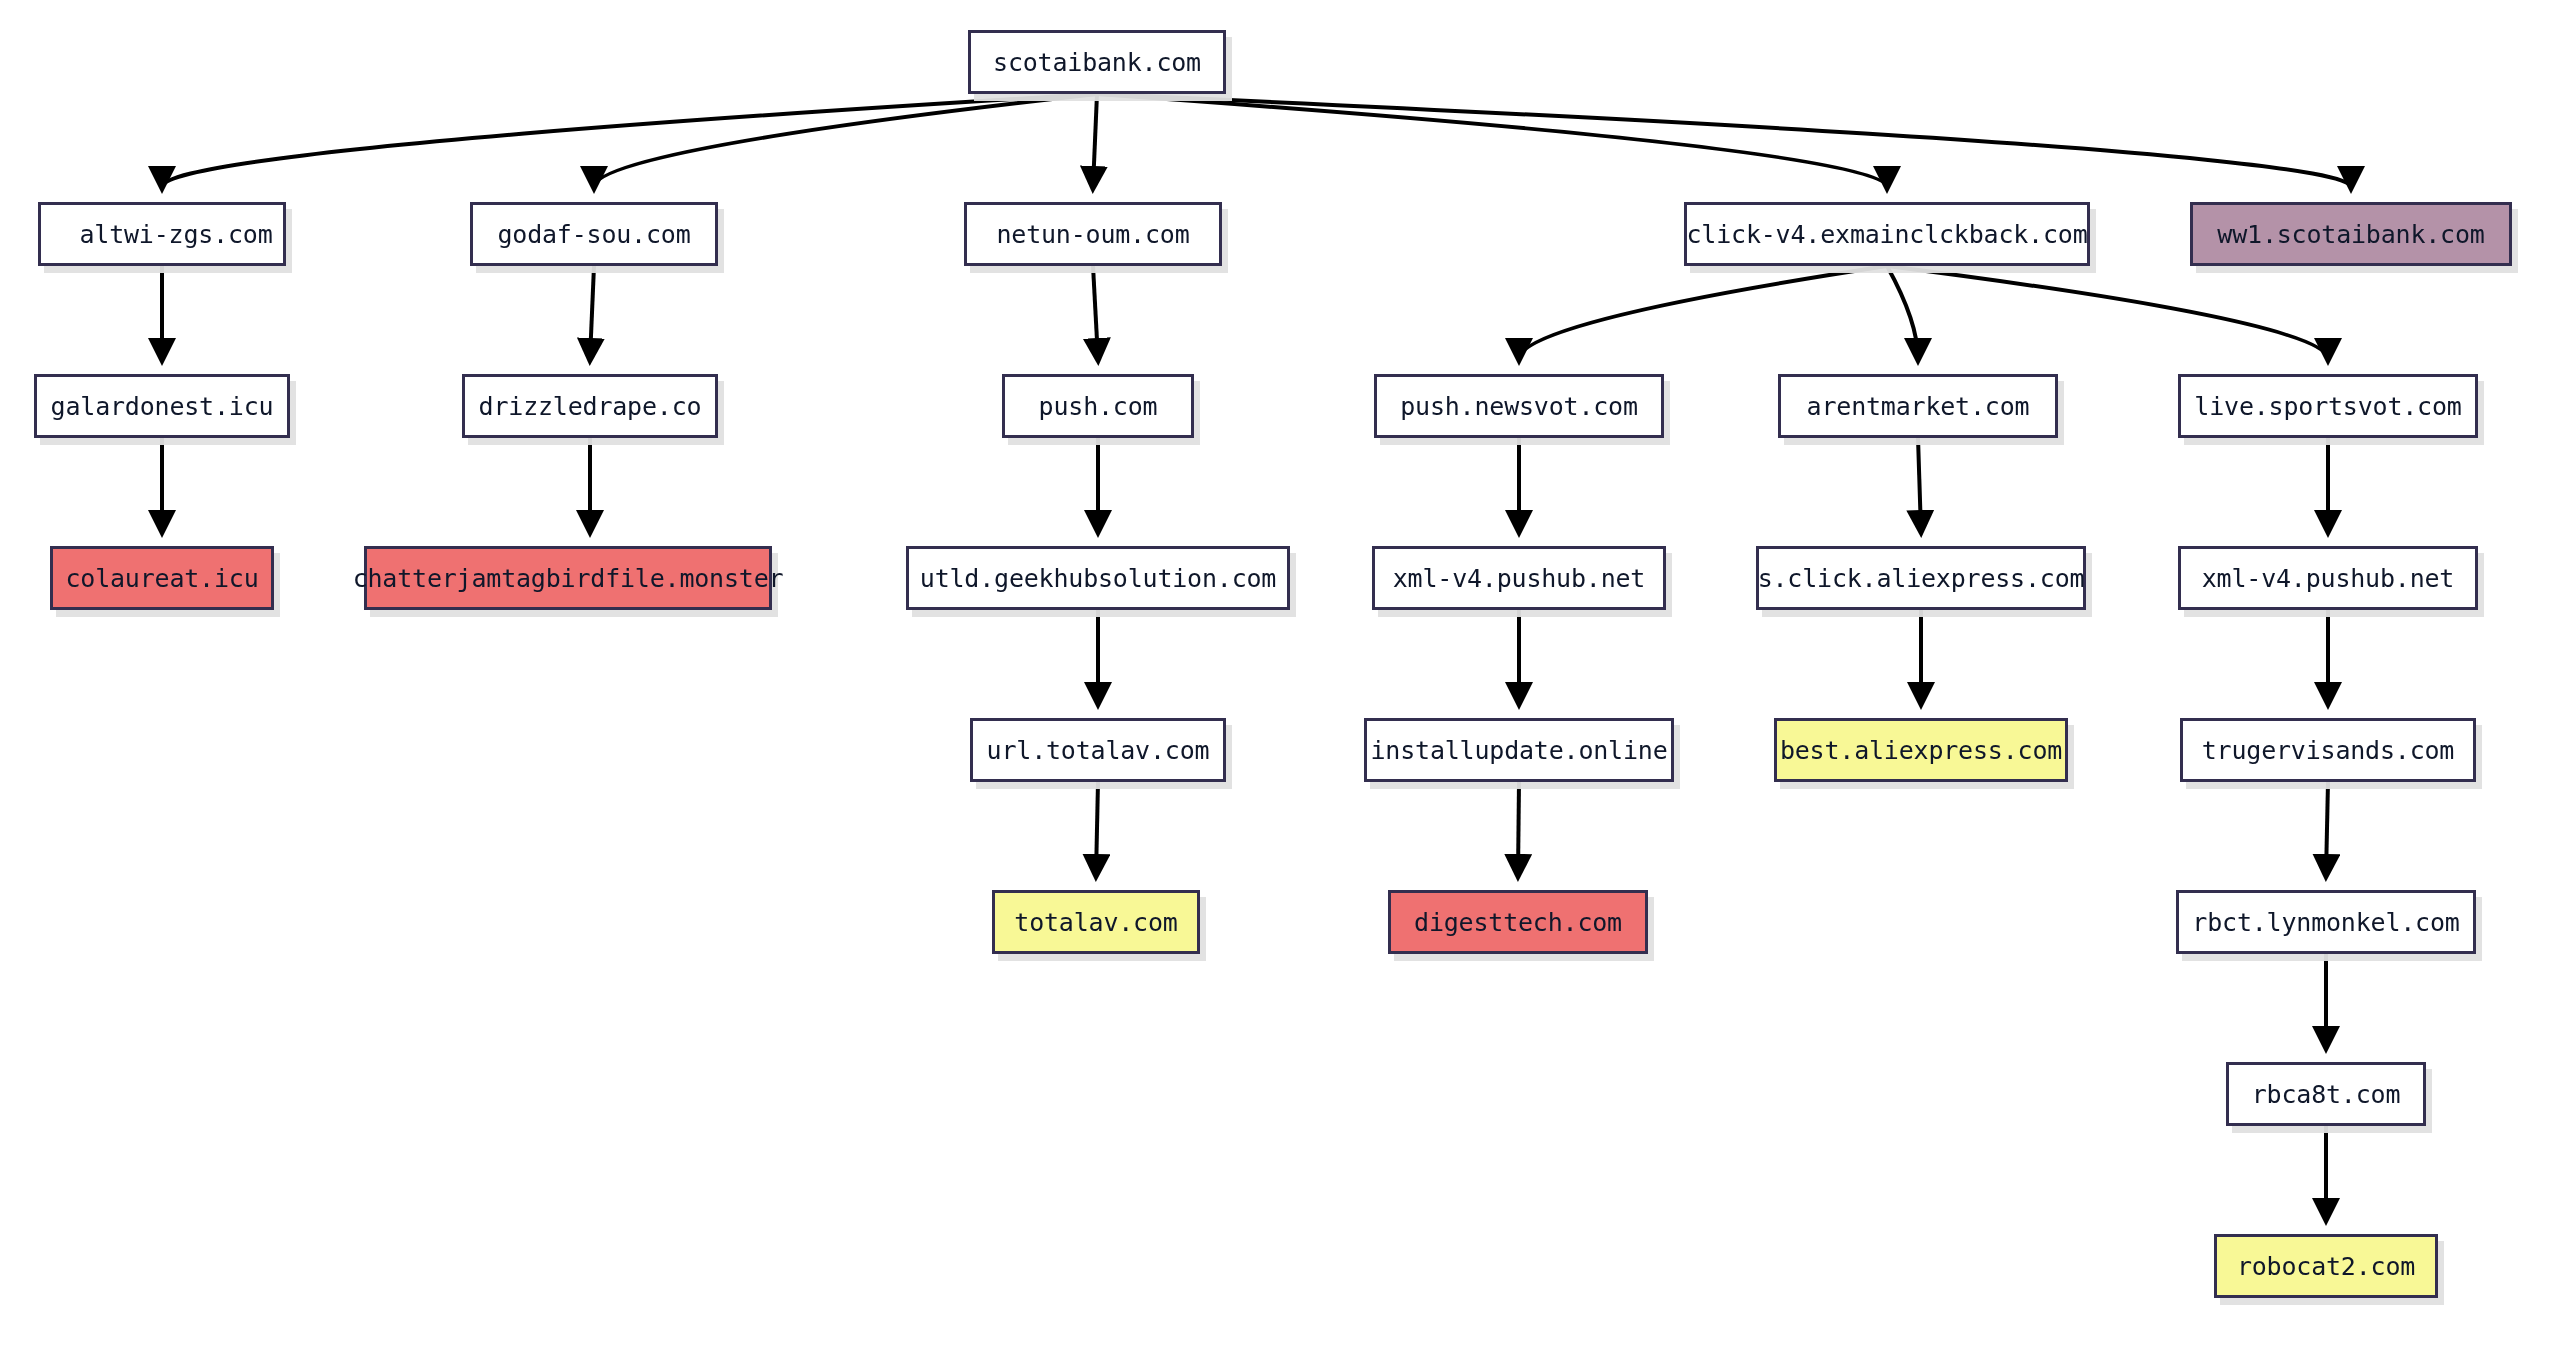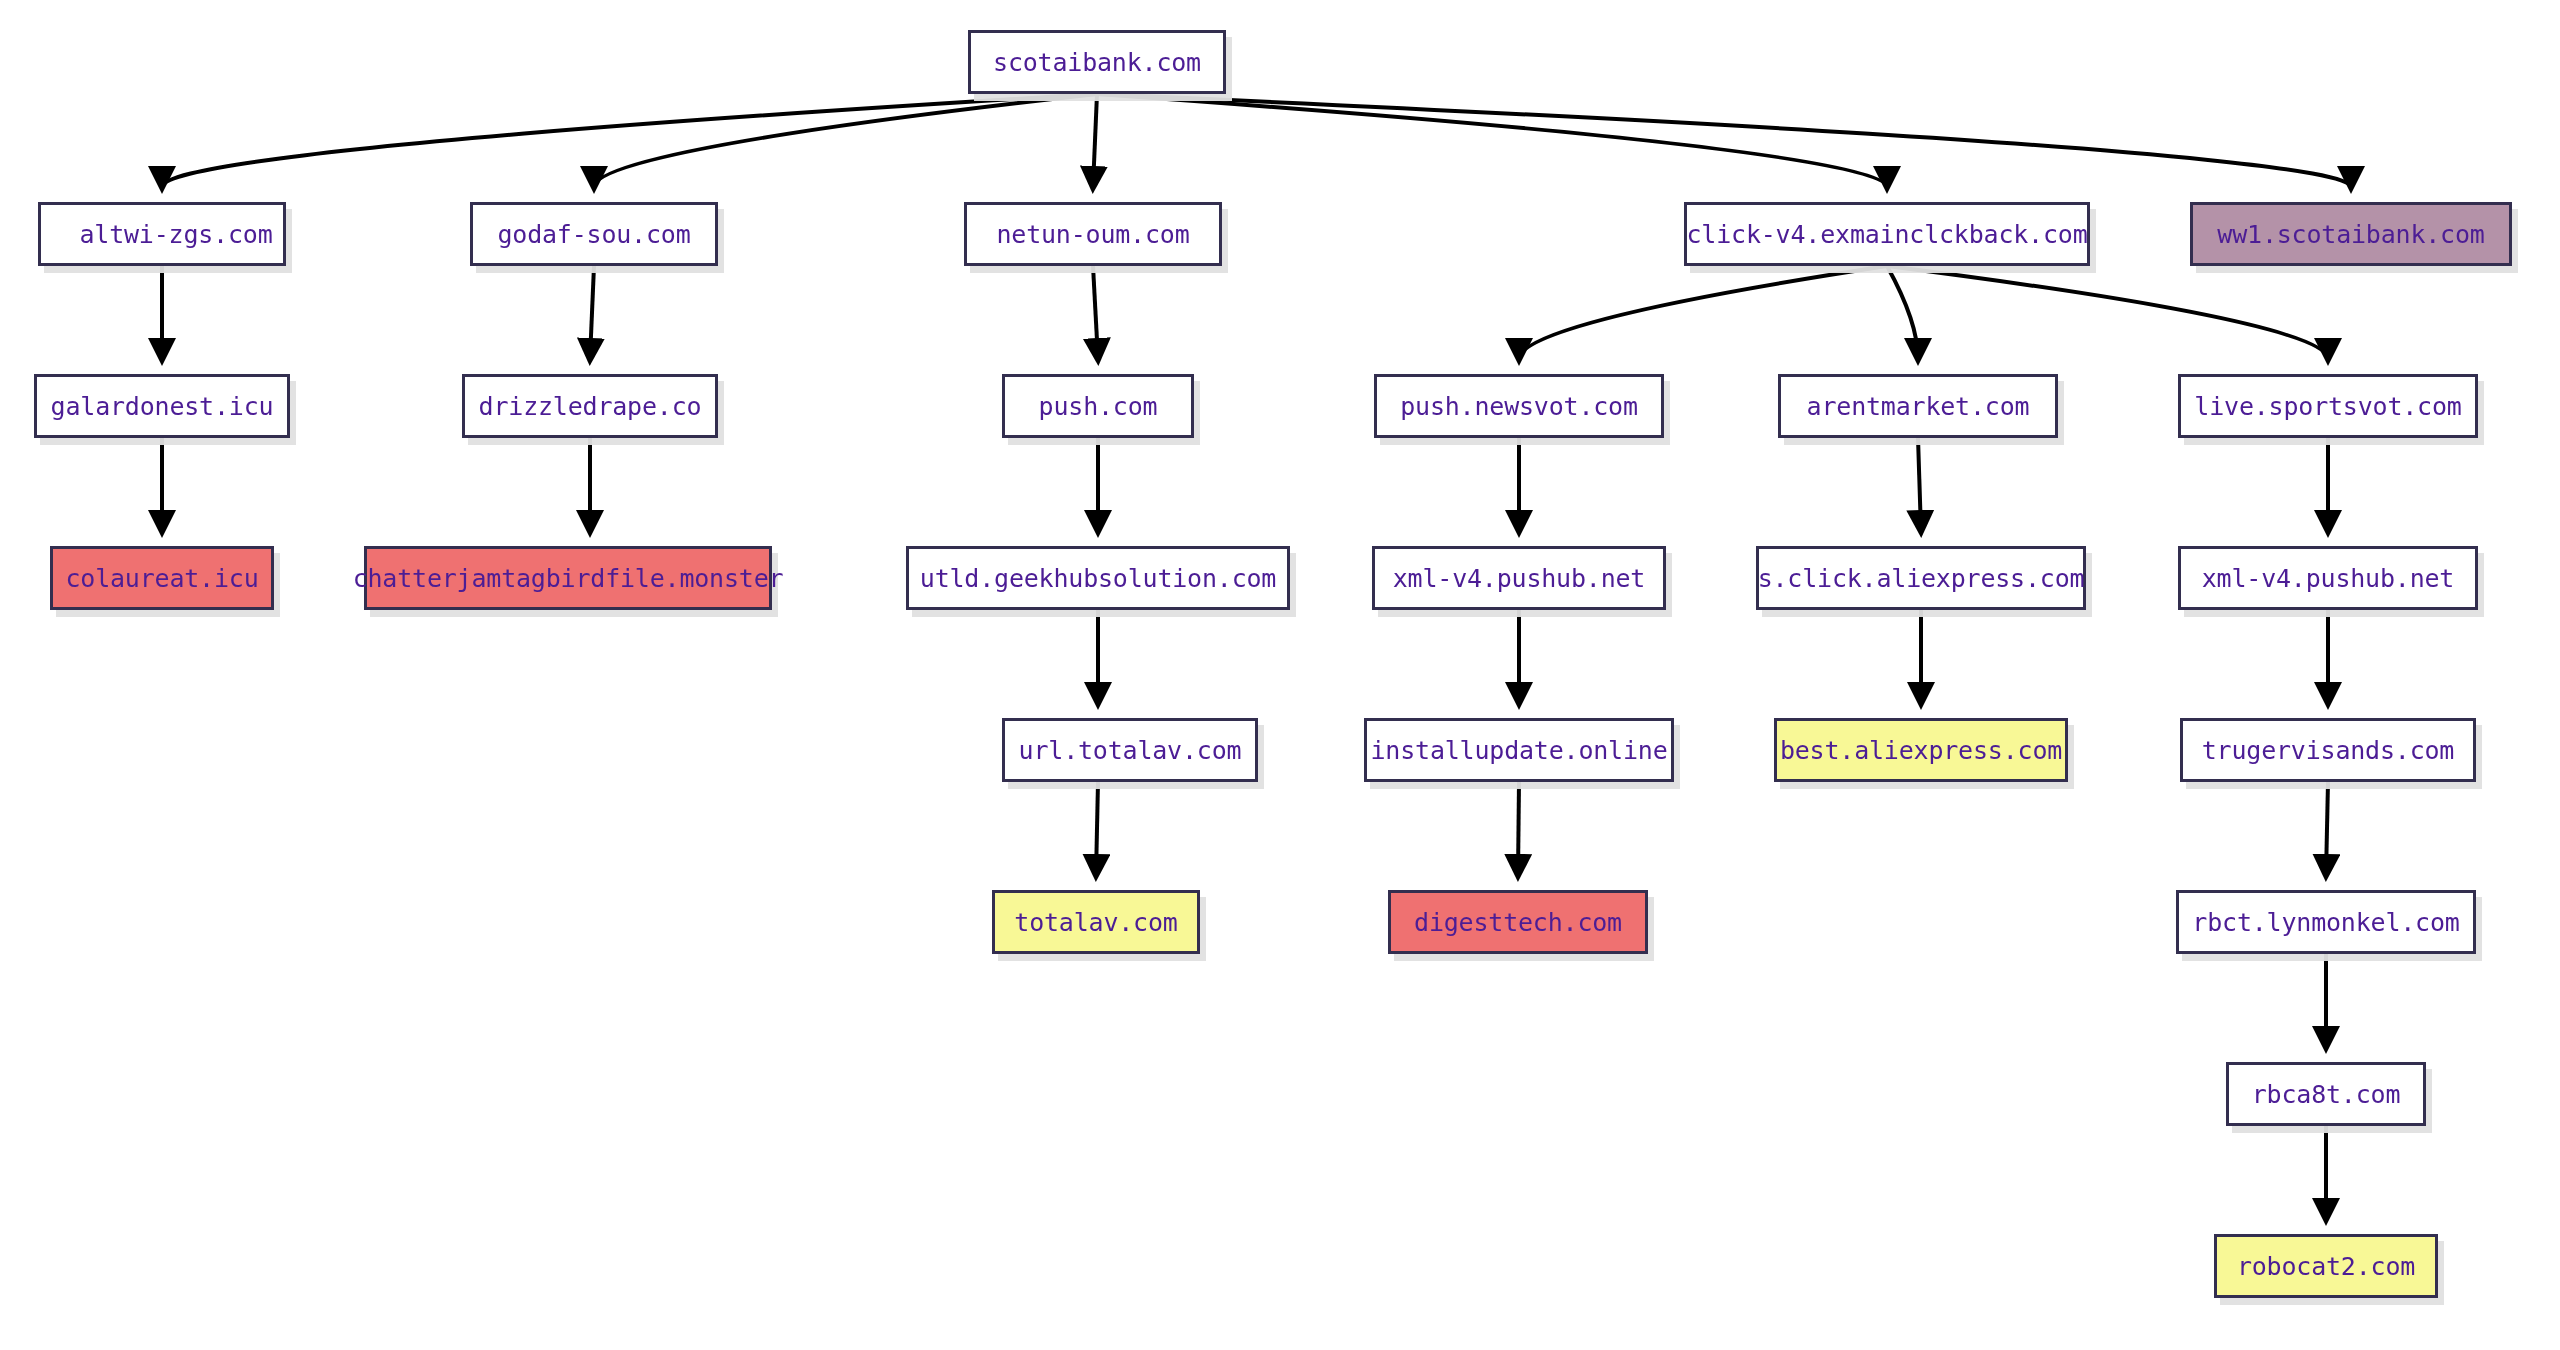--- a/index.html
+++ b/index.html
@@ -24,21 +24,21 @@
     top: 0;
     width: 2560px;
     height: 1350px;
     pointer-events: none;
   }
   .node {
     position: absolute;
     box-sizing: border-box;
     border: 3px solid #332e4f;
     background: #ffffff;
-    color: #4c1d95;
+    color: #0f172a;
     display: flex;
     align-items: center;
     justify-content: center;
     font-size: 25px;
     letter-spacing: -0.2px;
     white-space: nowrap;
     box-shadow: 6px 7px 0 0 rgba(224,224,224,0.95);
     z-index: 5;
   }
   .node.red    { background: #ef7171; }
@@ -132,21 +132,21 @@
       </div>
       <div class="node" style="left: 1372px; top: 546px; width: 294px; height: 64px;">
         <span>xml-v4.pushub.net</span>
       </div>
       <div class="node" style="left: 1756px; top: 546px; width: 330px; height: 64px;">
         <span>s.click.aliexpress.com</span>
       </div>
       <div class="node" style="left: 2178px; top: 546px; width: 300px; height: 64px;">
         <span>xml-v4.pushub.net</span>
       </div>
-      <div class="node" style="left: 970px; top: 718px; width: 256px; height: 64px; margin-left: 32px;">
+      <div class="node" style="left: 970px; top: 718px; width: 256px; height: 64px;">
         <span>url.totalav.com</span>
       </div>
       <div class="node" style="left: 1364px; top: 718px; width: 310px; height: 64px;">
         <span>installupdate.online</span>
       </div>
       <div class="node yellow" style="left: 1774px; top: 718px; width: 294px; height: 64px;">
         <span>best.aliexpress.com</span>
       </div>
       <div class="node" style="left: 2180px; top: 718px; width: 296px; height: 64px;">
         <span>trugervisands.com</span>

